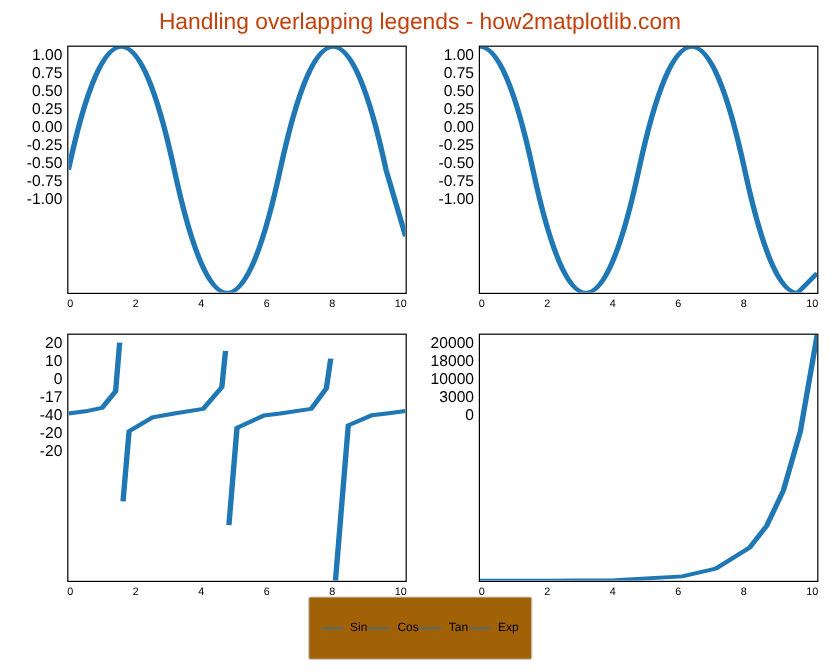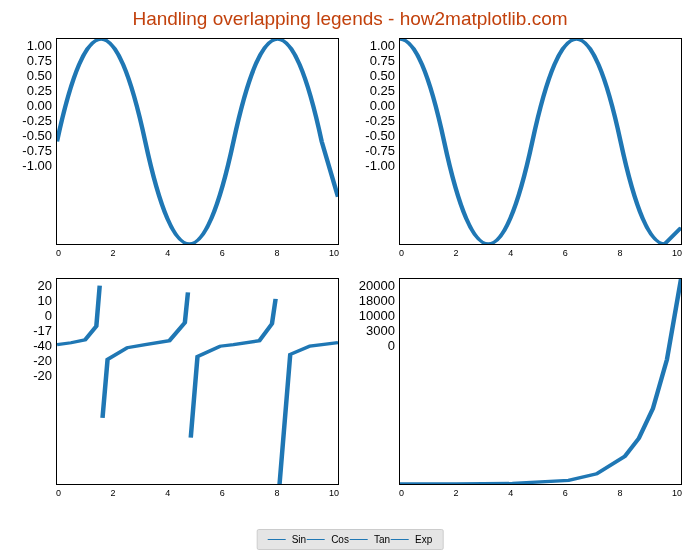--- a/index.html
+++ b/index.html
@@ -72,23 +72,23 @@
   }
   .legend {
     position: absolute;
     bottom: 10px;
     left: 50%;
     transform: translateX(-50%);
     display: flex;
     gap: 1px;
     border: 1px solid #ccc;
     border-radius: 2px;
-    padding: 4px 10px;
+    padding: 20px 10px;
     font-size: 10px;
-    background: #e5e5e5;
+    background: #a16207;
   }
   .legend-item {
     display: flex;
     align-items: center;
     gap: 6px;
   }
   .legend-swatch {
     width: 18px;
     height: 0;
     border-top: 1.8px solid #1f77b4;

